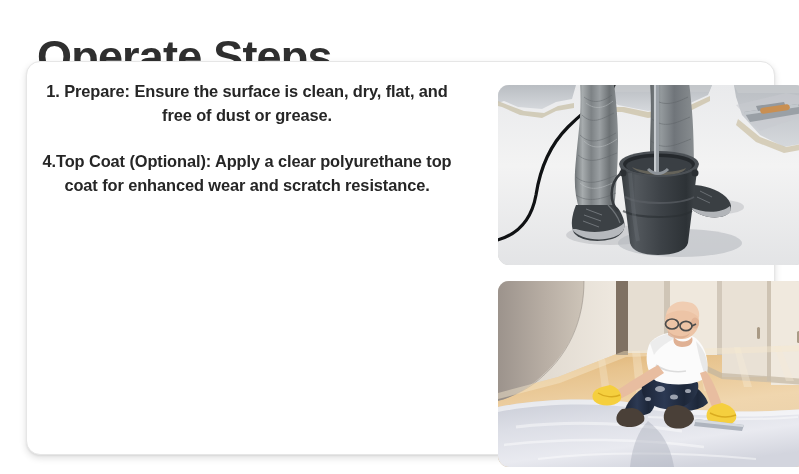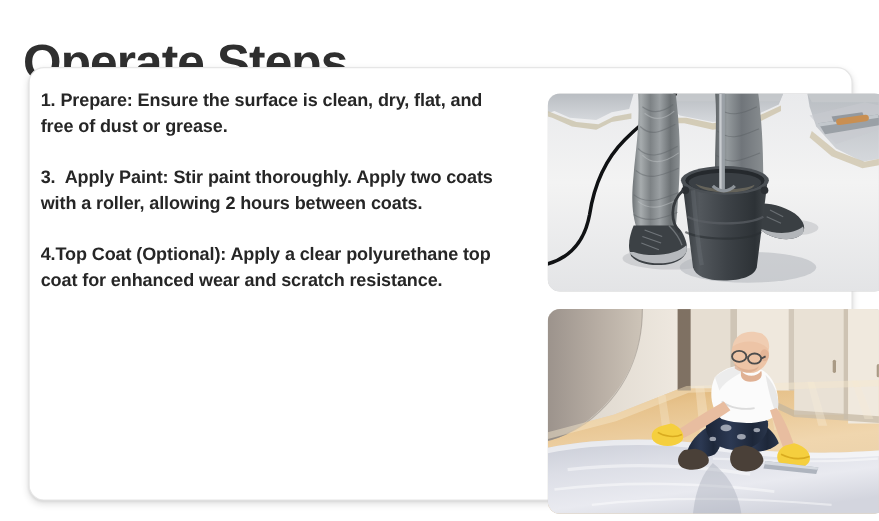--- a/index.html
+++ b/index.html
@@ -18,21 +18,21 @@
   #page {
     position: relative;
     width: 799px;
     height: 474px;
     background: #ffffff;
   }
 
   
   #page-title {
     position: absolute;
-    left: 21px;
+    left: 37px;
     top: 1px;
     font-size: 45px;
     font-weight: 800;
     letter-spacing: -0.8px;
     color: #2f2f2f;
     line-height: 52px;
     white-space: nowrap;
   }
 
   
@@ -57,20 +57,21 @@
     width: 420px;
   }
   .step-item {
     font-size: 16.4px;
     font-weight: 700;
     color: #262626;
     line-height: 23.5px;
     letter-spacing: -0.1px;
     margin: 0 0 23px 0;
     white-space: pre-wrap;
+    text-align: center;
   }
   .step-item:last-child { margin-bottom: 0; }
 
   
   #image-column {
     position: absolute;
     left: 431px;
     top: 7px;
     width: 308px;
   }
@@ -90,21 +91,20 @@
 <body>
 
 <div id="page">
 
   <h1 id="page-title">Operate Steps</h1>
 
   <section id="steps-card">
 
     <div id="steps-list">
       <p class="step-item">1. Prepare: Ensure the surface is clean, dry, flat, and free of dust or grease.</p>
-      <p class="step-item">3.  Apply Paint: Stir paint thoroughly. Apply two coats with a roller, allowing 2 hours between coats.</p>
       <p class="step-item">4.Top Coat (Optional): Apply a clear polyurethane top coat for enhanced wear and scratch resistance.</p>
     </div>
 
     <div id="image-column">
 
       <figure class="photo" id="photo-primer-mixing" aria-label="Worker in gray work trousers and dark boots standing on a light gray floor beside a dark gray bucket with a mixing paddle on a rod; a black power cord curves across the floor and a trowel rests on a gray panel">
         <svg viewBox="0 0 308 180" preserveAspectRatio="xMidYMid slice">
           <defs>
             <linearGradient id="p1floor" x1="0" y1="0" x2="0" y2="1">
               <stop offset="0%" stop-color="#e9eaec"></stop>

